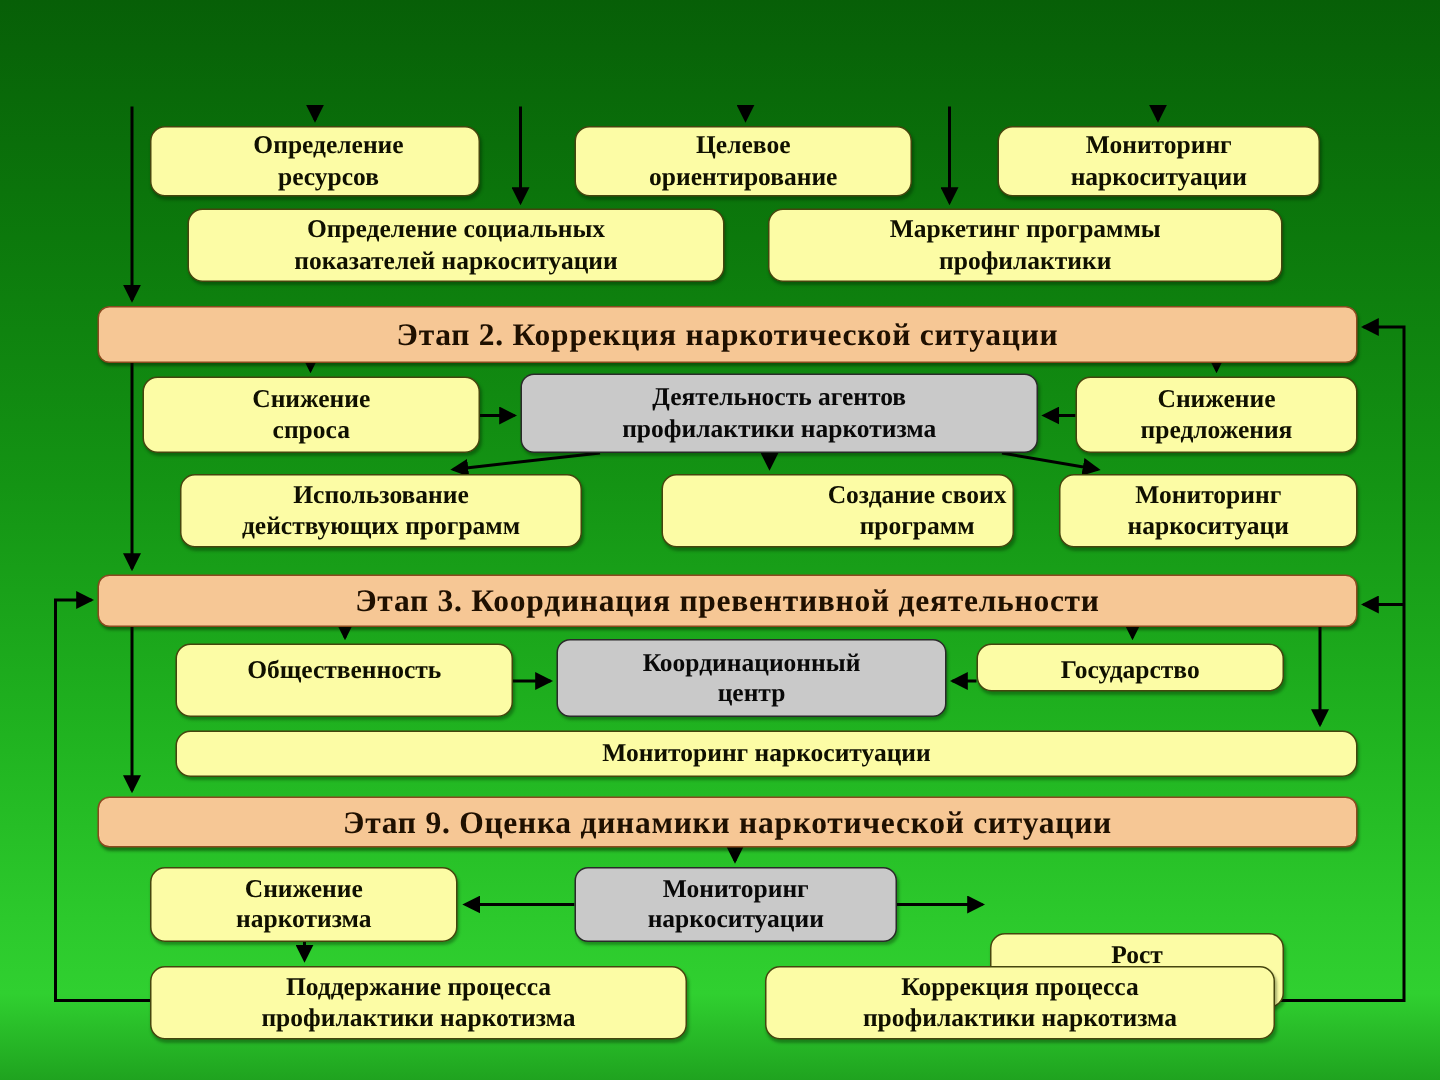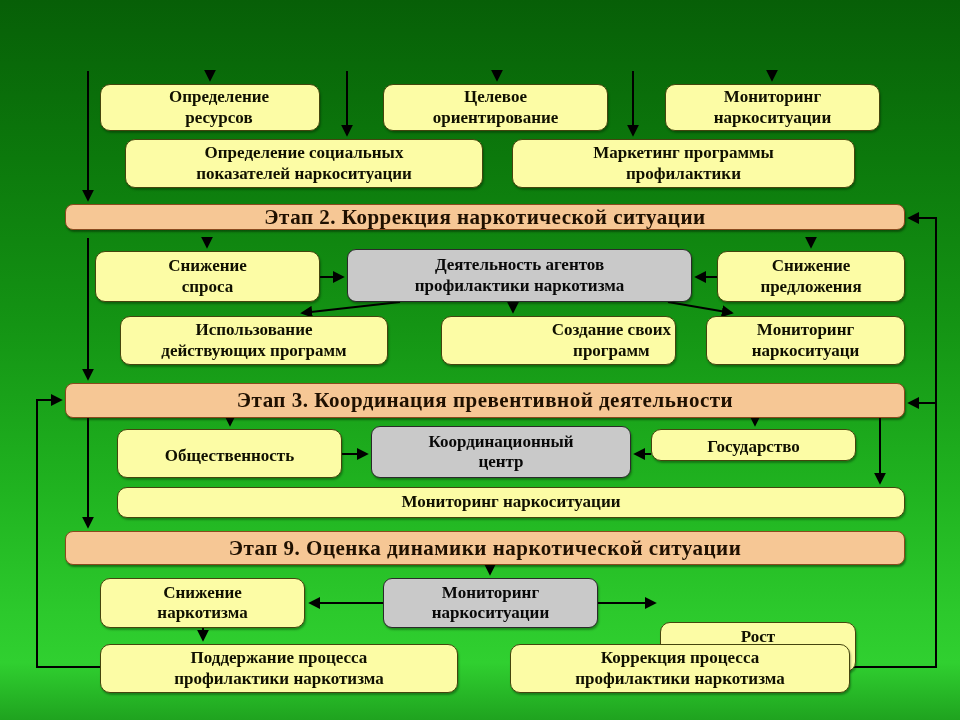--- a/index.html
+++ b/index.html
@@ -17,21 +17,21 @@
   }
   .t-reg{font-size:23px;font-weight:400;letter-spacing:.5px;}
   .t-bold{font-size:21px;font-weight:700;letter-spacing:.5px;}
   .ybox{
     position:absolute;background:#fcfca5;border:1px solid #45450e;border-radius:10px;
     display:flex;align-items:center;justify-content:center;text-align:center;
     color:#101000;font-weight:700;font-size:17px;line-height:1.18;
     box-shadow:1px 2px 2px rgba(0,25,0,.35);box-sizing:border-box;padding:2px 4px;
   }
   .gbox{background:#c9c9c9;border-color:#2a2a2a;border-radius:9px;color:#090909;}
-  .top-align{align-items:center;padding-top:7px;}
+  .top-align{align-items:flex-start;padding-top:7px;}
   .lbl{white-space:pre-line;}
   svg.arrows{position:absolute;left:0;top:0;pointer-events:none;}
 </style>
 </head>
 <body>
 
 <div class="slide">
 
   <svg class="arrows" width="960" height="720" viewBox="0 0 960 720">
     <defs>
@@ -91,21 +91,21 @@
   </div>
   <div class="ybox" style="left:125px;top:139px;width:358px;height:49px;">
     <span class="lbl">Определение социальных
 показателей наркоситуации</span>
   </div>
   <div class="ybox" style="left:512px;top:139px;width:343px;height:49px;">
     <span class="lbl">Маркетинг программы
 профилактики</span>
   </div>
 
-  <div class="stagebar" style="top:204px;height:26px;">
+  <div class="stagebar" style="top:204px;height:38px;">
     <span class="t-bold">Этап 2. Коррекция наркотической ситуации</span>
   </div>
   <div class="ybox" style="left:95px;top:251px;width:225px;height:51px;">
     <span class="lbl">Снижение
 спроса</span>
   </div>
   <div class="ybox gbox" style="left:347px;top:249px;width:345px;height:53px;">
     <span class="lbl">Деятельность агентов
 профилактики наркотизма</span>
   </div>

